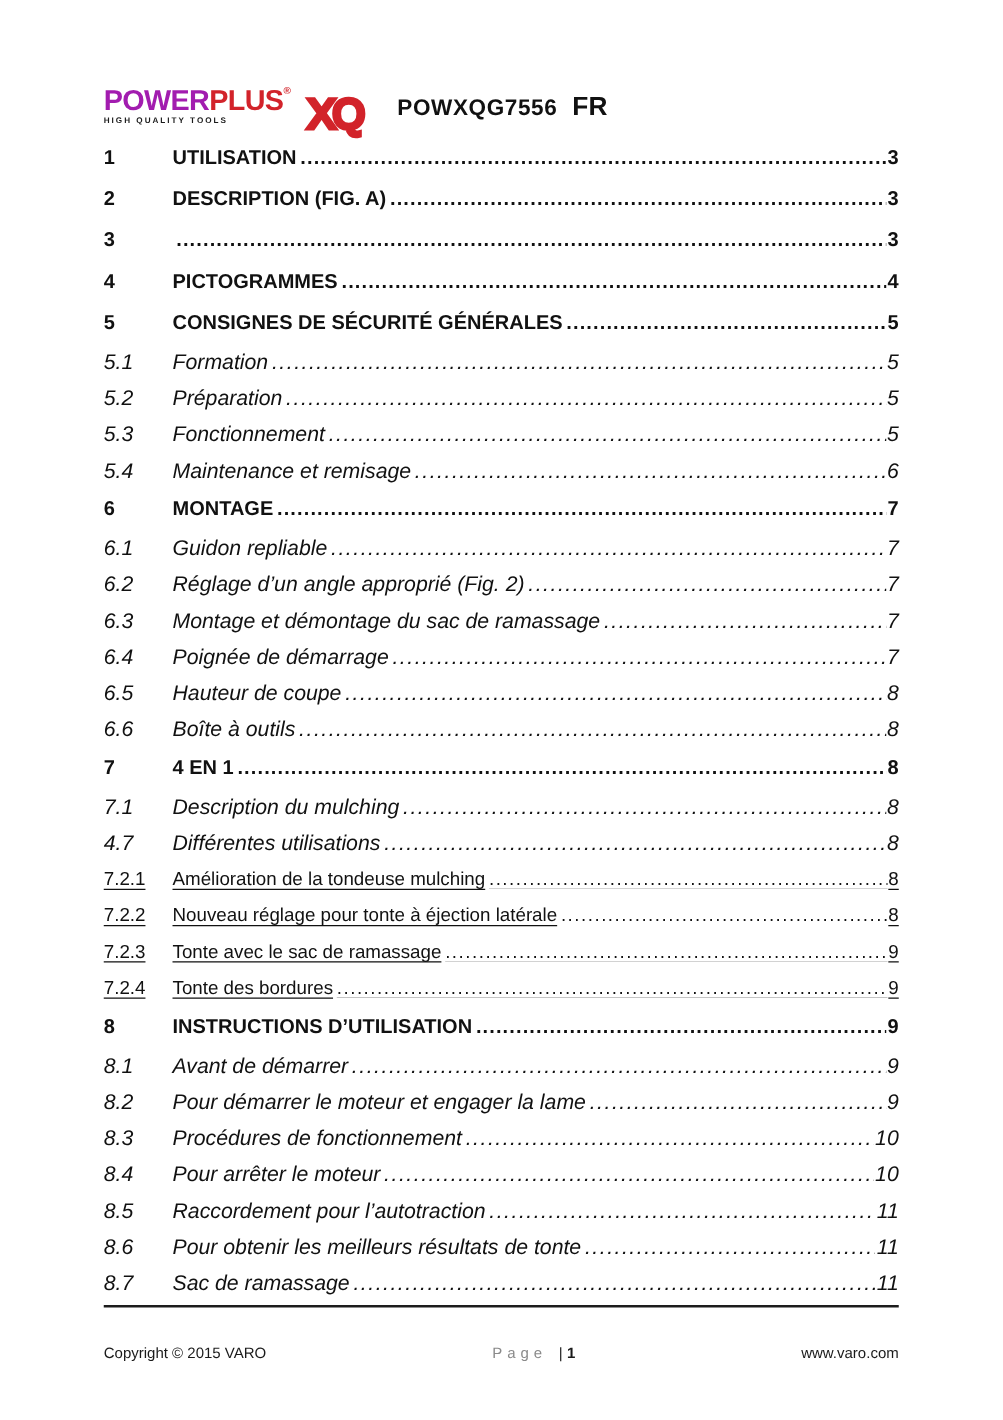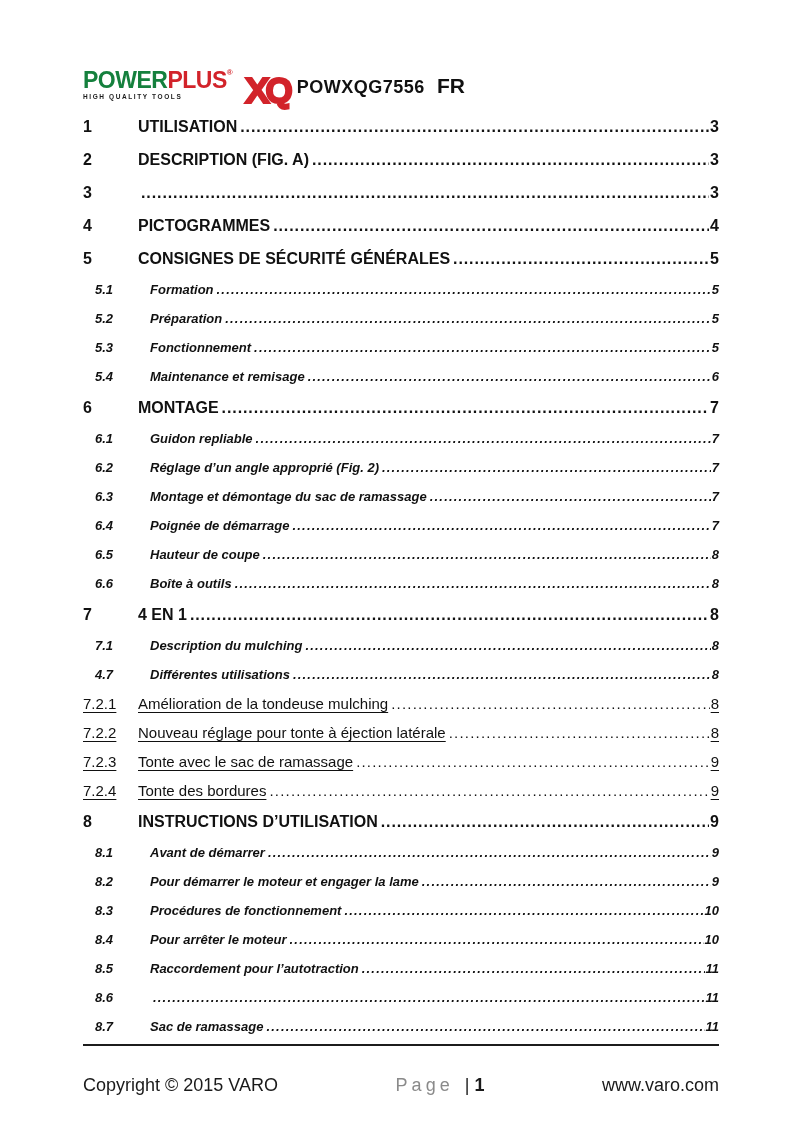--- a/index.html
+++ b/index.html
@@ -13,54 +13,54 @@
     overflow: hidden;
     margin: 0 auto;
   }
   .content { padding: 56px 83px 0 83px; }
 
   
   .header { display: flex; align-items: flex-end; height: 50px; }
   .logo { display: flex; align-items: flex-end; }
   .logo-left { display: flex; flex-direction: column; padding-bottom: 6px; }
   .logo-word { font-weight: bold; font-size: 23px; letter-spacing: -0.5px; line-height: 1; white-space: nowrap; }
-  .logo-power { color: #15803d; }
+  .logo-power { color: #a21caf; }
   .logo-plus { color: var(--brand-red); }
   .logo-mark { color: var(--brand-red); font-size: 8px; vertical-align: top; }
   .logo-tagline { font-size: 6.5px; font-weight: bold; letter-spacing: 1.6px; color: #1a1a1a; margin-top: 1px; white-space: nowrap; }
   .logo-xq { font-size: 33px; font-weight: normal; line-height: 0.92; margin-left: 14px; color: var(--brand-red); letter-spacing: -2px; }
   @supports (-webkit-text-stroke: 1px red) {
     .logo-xq { color: #ffffff; -webkit-text-stroke: 4px var(--brand-red); }
   }
-  .doc-title { margin-left: 7px; padding-bottom: 8px; white-space: nowrap; }
+  .doc-title { margin-left: 28px; padding-bottom: 8px; white-space: nowrap; }
   .model { font-size: 18px; font-weight: bold; letter-spacing: 0.5px; }
   .lang { font-size: 21px; font-weight: bold; margin-left: 12px; }
 
   
   .toc { margin-top: 12px; }
   .toc-row { display: flex; align-items: baseline; }
   .toc-num { width: 55px; flex-shrink: 0; }
   .toc-title { white-space: nowrap; }
   .toc-leader { flex: 1; overflow: hidden; white-space: nowrap; margin: 0 1px 0 3px; min-width: 8px; }
   .toc-leader::after {
     content: "..................................................................................................................................................................................................................................................................................................";
     letter-spacing: 1.2px;
   }
   .toc-page { flex-shrink: 0; }
 
   .lvl1 { font-size: 16px; font-weight: bold; line-height: 17px; margin-bottom: 16px; }
   .lvl1 .toc-leader::after { letter-spacing: 0.9px; }
-  .lvl2 { font-size: 13px; font-weight: bold; font-style: italic; line-height: 14px; margin-bottom: 15px; margin-left: 12px; }
+  .lvl2 { font-size: 17px; font-weight: normal; font-style: italic; line-height: 14px; margin-bottom: 15px; }
   .lvl3 { font-size: 15px; line-height: 14px; margin-bottom: 15px; }
   .lvl3 > span { text-decoration: underline; text-underline-offset: 3px; text-decoration-thickness: 1px; }
 
   
   .footer { position: absolute; left: 83px; right: 83px; top: 1044px; }
   .footer-line { border-top: 2px solid #1c1c1c; }
-  .footer-row { display: flex; justify-content: space-between; align-items: baseline; padding-top: 5px; font-size: 18px; }
+  .footer-row { display: flex; justify-content: space-between; align-items: baseline; padding-top: 5px; font-size: 12px; }
   .f-copy { color: #1a1a1a; }
   .f-page { color: var(--footer-gray); margin-top: 24px; }
   .f-page-word { letter-spacing: 4px; }
   .f-sep { color: #1a1a1a; margin-left: 6px; }
   .f-num { color: #1a1a1a; font-weight: bold; }
   .f-site { color: #1a1a1a; margin-top: 12px; }
 </style>
 </head>
 <body>
 
@@ -251,20 +251,21 @@
           <span class="toc-page">10</span>
         </div>
         <div class="toc-row lvl2">
           <span class="toc-num">8.5</span>
           <span class="toc-title">Raccordement pour l’autotraction</span>
           <span class="toc-leader"></span>
           <span class="toc-page">11</span>
         </div>
         <div class="toc-row lvl2">
           <span class="toc-num">8.6</span>
+          <span class="toc-title">Pour obtenir les meilleurs résultats de tonte</span>
           <span class="toc-leader"></span>
           <span class="toc-page">11</span>
         </div>
         <div class="toc-row lvl2">
           <span class="toc-num">8.7</span>
           <span class="toc-title">Sac de ramassage</span>
           <span class="toc-leader"></span>
           <span class="toc-page">11</span>
         </div>
       </div>

